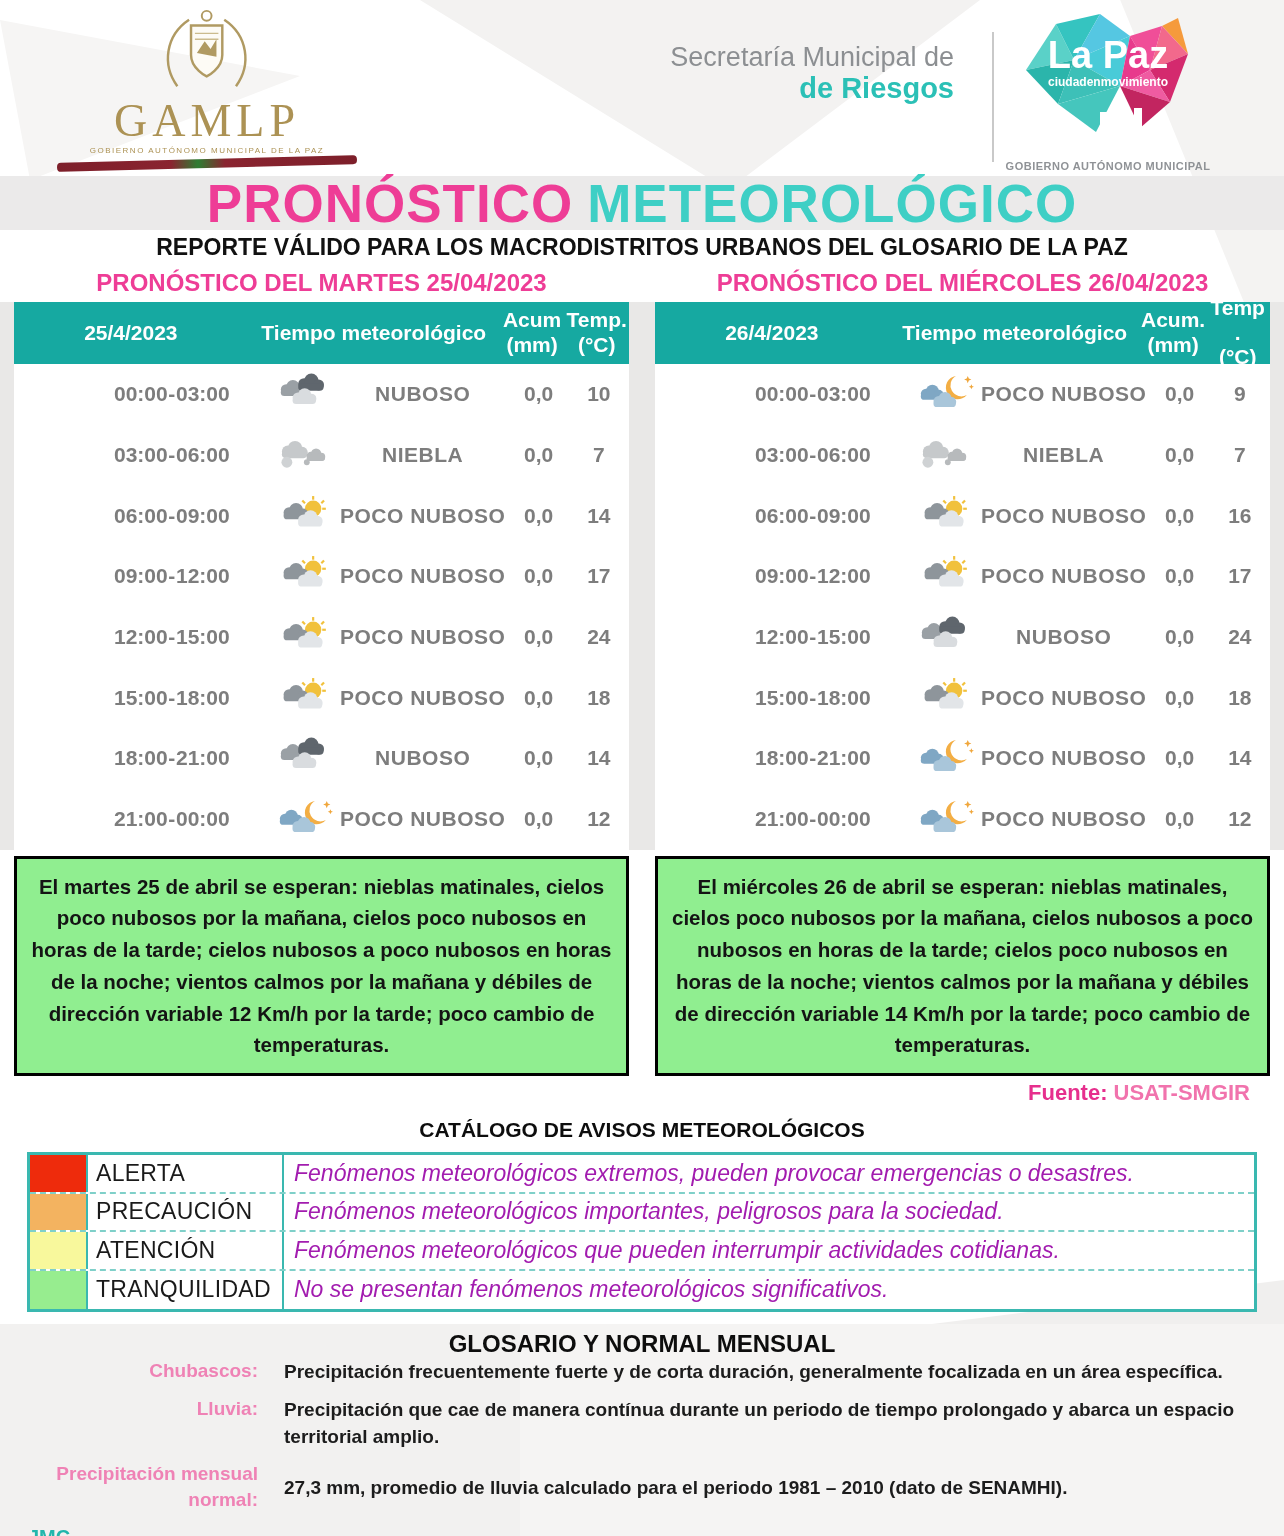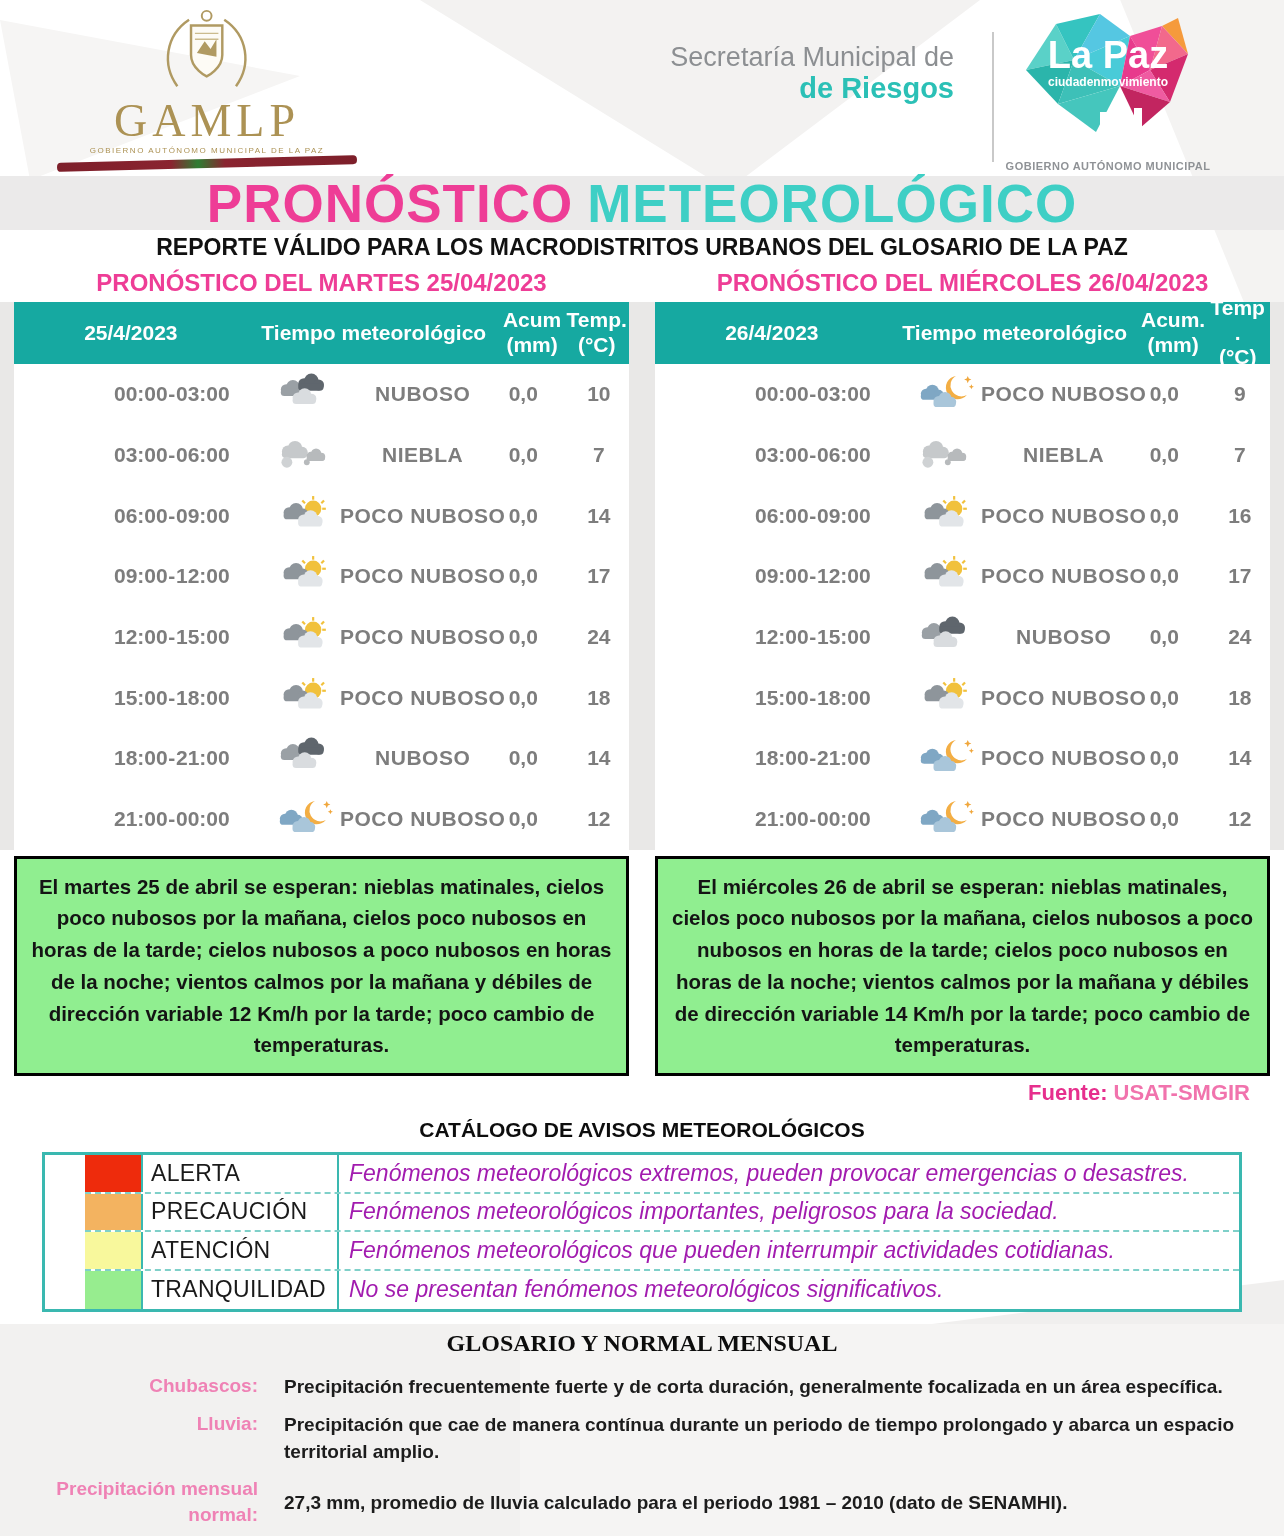--- a/index.html
+++ b/index.html
@@ -51,46 +51,46 @@
   .ftable{flex:1;background:#ffffff;}
   .fhead{display:flex;background:var(--teal-dark);color:#fff;height:62px;align-items:center;}
   .fhead b{display:block;font-size:21px;font-weight:800;text-align:center;line-height:1.18;}
   .ch-date{width:38%;} .ch-weather{width:41%;} .ch-acum{width:10.5%;} .ch-temp{width:10.5%;}
   .fbody{background:#fff;}
   .frow{display:flex;align-items:center;height:60.7px;color:var(--graytxt);font-weight:bold;font-size:21px;padding-left:42px;}
   .c-time{width:38%;display:flex;justify-content:space-between;padding:0 44px 0 58px;}
   .c-icon{width:11%;display:flex;justify-content:center;align-items:center;}
   .c-icon svg{width:58px;height:42px;}
   .c-cond{width:30%;text-align:center;letter-spacing:.5px;}
-  .c-acum{width:10.5%;}
+  .c-acum{width:10.5%;text-align:center;}
   .c-temp{width:10.5%;text-align:center;}
 
   .boxzone{display:flex;gap:26px;padding:6px 14px 0;}
   .gbox{flex:1;background:var(--green);border:3px solid #000;
     font-size:20.5px;font-weight:800;text-align:center;line-height:1.55;
     padding:12px 14px;min-height:200px;display:flex;align-items:center;justify-content:center;}
   .fuente{text-align:right;padding:4px 34px 0;font-size:22px;font-weight:800;}
   .fuente .fl{color:#e62f8d;} .fuente .fv{color:var(--pink-light);font-weight:700;margin-left:6px;}
 
   
   .cat-title{margin-top:6px;height:36px;display:flex;align-items:center;justify-content:center;
     font-size:21px;font-weight:800;color:#0d0d0d;}
-  .cat{margin:4px 42px 0;border:3px solid var(--teal-border);background:#fff;padding-left:40px;}
+  .cat{margin:4px 27px 0;border:3px solid var(--teal-border);background:#fff;}
   .cat-row{display:flex;height:38.5px;align-items:stretch;border-bottom:2px dashed #7fd0c9;}
   .cat-row:last-child{border-bottom:none;}
   .cat-sw{width:58px;border-right:2px solid var(--teal-border);}
   .cat-label{width:196px;border-right:2px solid var(--teal-border);display:flex;align-items:center;
     padding-left:8px;font-size:23px;color:#1a1a1a;letter-spacing:.3px;}
   .cat-desc{flex:1;display:flex;align-items:center;padding-left:10px;
     font-size:23px;font-style:italic;color:#a21caf;}
 
   
   .glos{margin-top:12px;background:linear-gradient(90deg,#f2f1f0 0,#f2f1f0 520px,#f5f4f3 520px);
     padding:6px 0 10px;}
-  .glos-title{text-align:center;font-size:24px;font-weight:800;color:#0d0d0d;margin-bottom:16px;font-family:Liberation Serif, serif;}
+  .glos-title{text-align:center;font-size:24px;font-weight:800;color:#0d0d0d;margin-bottom:0;}
   .glos-row{display:flex;margin-bottom:10px;}
   .glos-term{width:258px;text-align:right;color:var(--pink-soft);font-weight:800;font-size:19px;line-height:1.4;flex:none;}
   .glos-def{flex:1;padding:0 40px 0 26px;font-weight:800;font-size:19px;color:#1c1c1c;line-height:1.45;
     display:flex;align-items:center;}
   .jmc{padding:2px 0 0 28px;color:#21b6ac;font-weight:800;font-size:20px;}
 </style>
 </head>
 <body>
 
 <div class="deco t1"></div>

